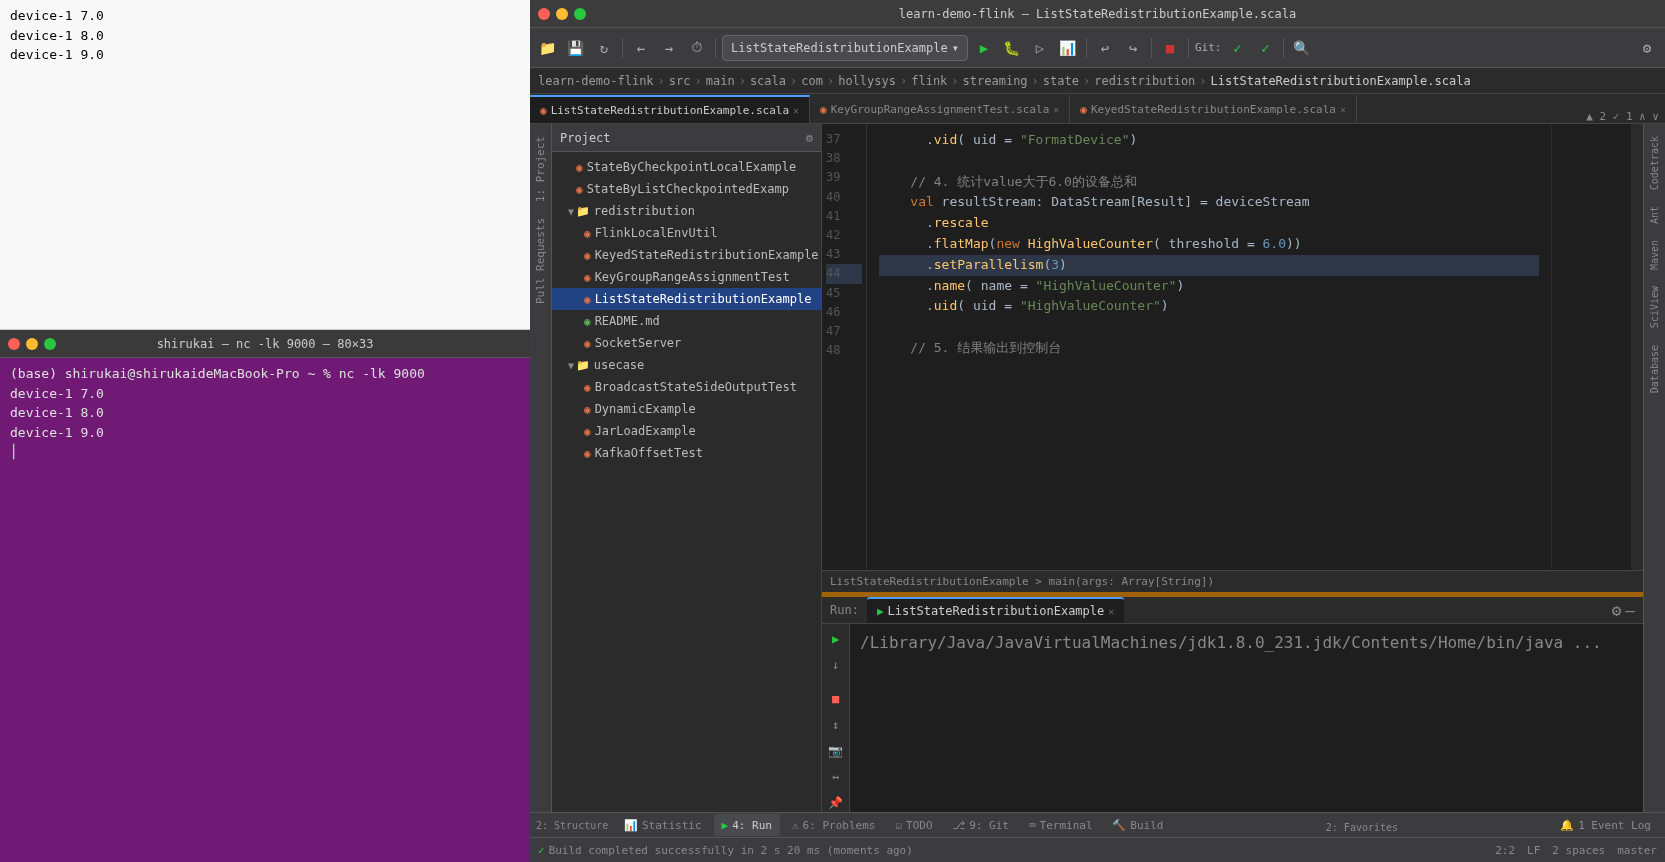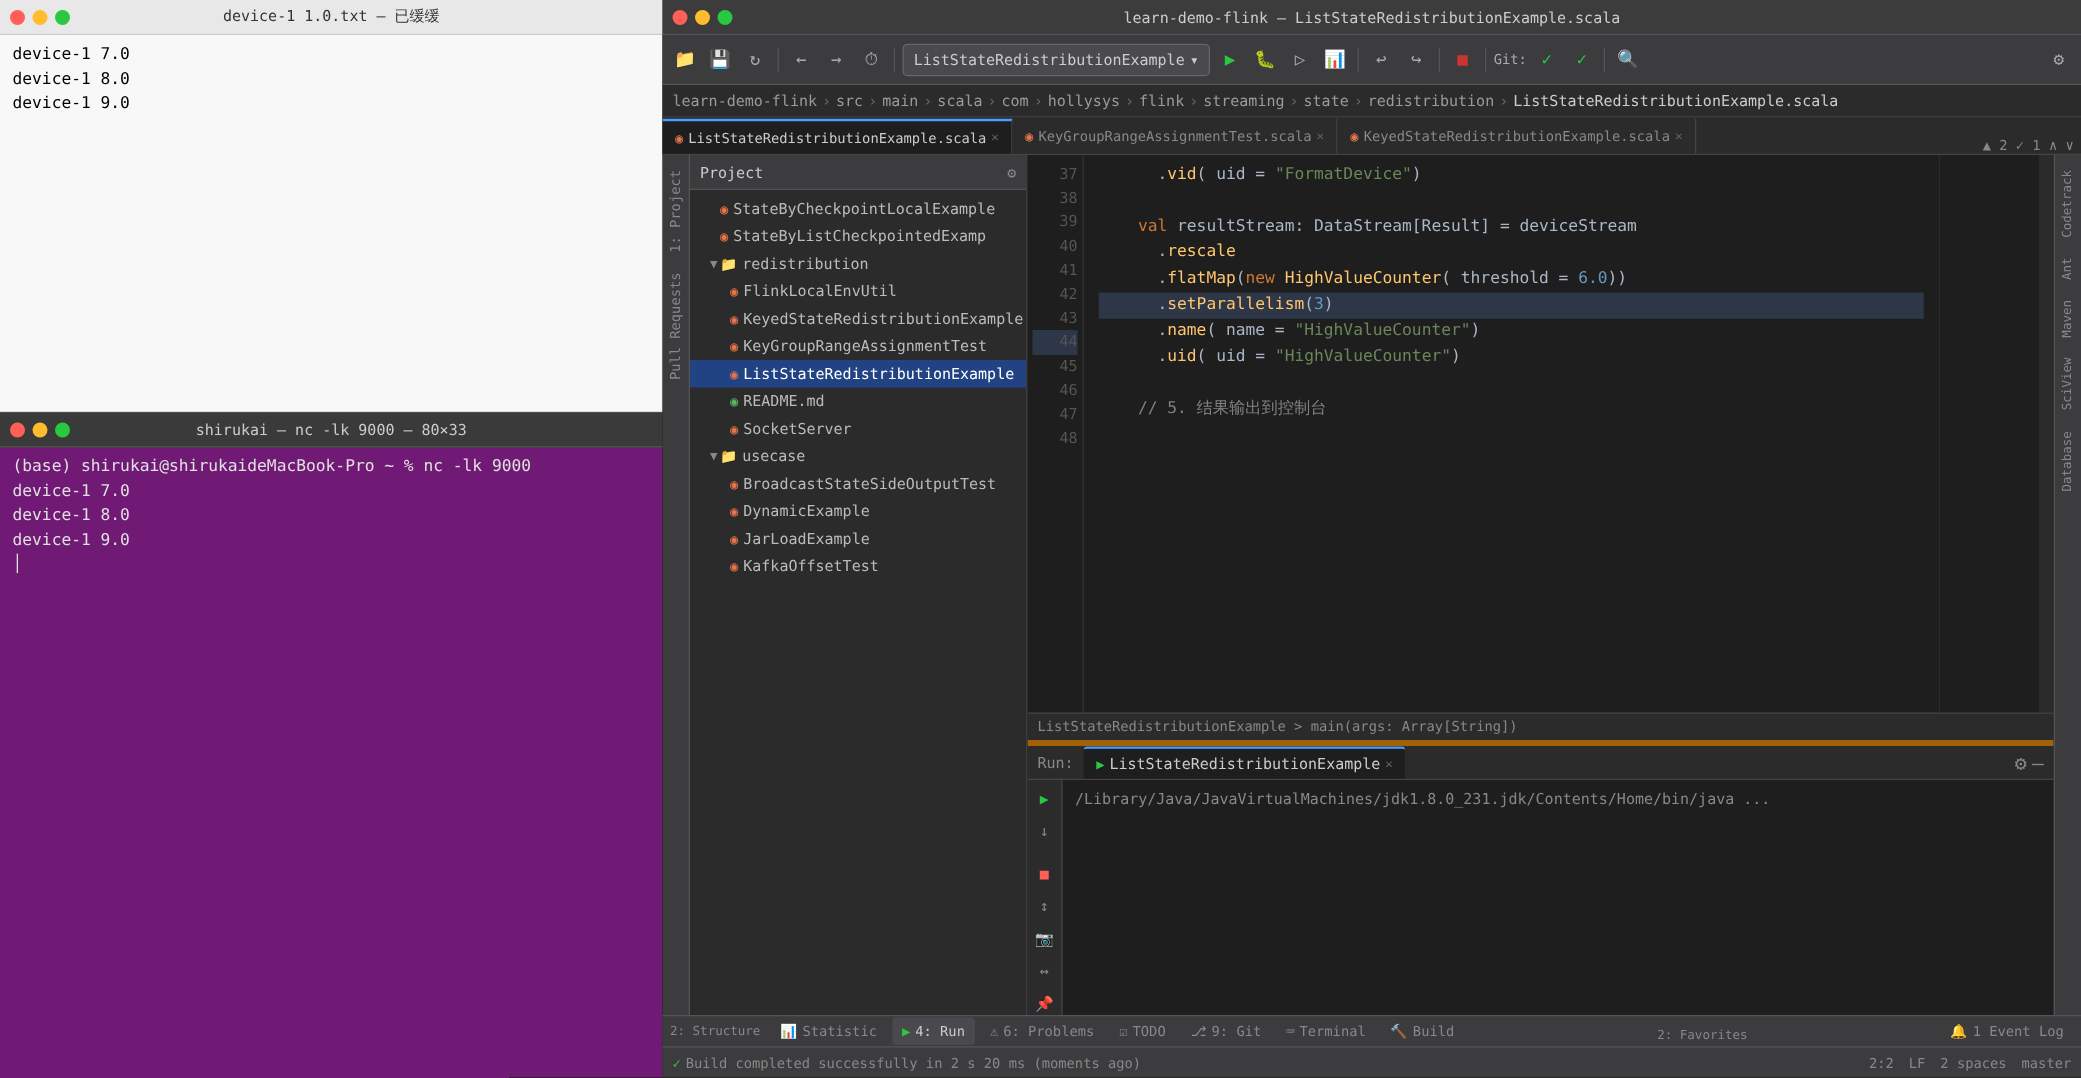--- a/index.html
+++ b/index.html
@@ -310,21 +310,20 @@
       overflow: hidden;
       display: flex;
     }
 
     .line-numbers {
       width: 45px;
       background: #1e1e1e;
       padding: 6px 4px;
       font-size: 12px;
       color: #555;
-      text-align: right;
       font-family: 'Menlo', monospace;
       line-height: 1.6;
       border-right: 1px solid #333;
       user-select: none;
     }
 
     .code-content {
       flex: 1;
       padding: 6px 12px;
       font-size: 13px;
@@ -418,21 +417,21 @@
       cursor: pointer;
       border-radius: 3px;
     }
 
     .run-btn.green { color: #28c840; }
     .run-btn.red { color: #ff5f57; }
 
     .run-output {
       flex: 1;
       padding: 6px 10px;
-      font-size: 12px;
+      font-size: 16px;
       font-family: 'Menlo', monospace;
       color: #a9b7c6;
       overflow-y: auto;
     }
 
     .run-output-line { line-height: 1.6; }
 
     
     .status-bar {
       height: 25px;
@@ -498,26 +497,20 @@
       border-left: 1px solid #333;
       opacity: 0.6;
     }
   </style>
 </head>
 <body>
 
 <div class="left-panel">
 
   <div class="terminal-top">
-    <div class="terminal-titlebar">
-      <div class="traffic-light tl-close"></div>
-      <div class="traffic-light tl-min"></div>
-      <div class="traffic-light tl-max"></div>
-      <span class="titlebar-text">device-1 1.0.txt — 已缓缓</span>
-    </div>
     <div class="terminal-content">
       <div class="code-line">device-1 7.0</div>
       <div class="code-line">device-1 8.0</div>
       <div class="code-line">device-1 9.0</div>
     </div>
   </div>
 
   <div class="terminal-bottom">
     <div class="terminal-titlebar">
       <div class="traffic-light tl-close"></div>
@@ -725,20 +718,21 @@
             <div>43</div>
             <div style="background:#2d3748;width:100%;">44</div>
             <div>45</div>
             <div>46</div>
             <div>47</div>
             <div>48</div>
           </div>
           <div class="code-content">
             <div class="code-line">      .<span class="method">vid</span>( uid = <span class="str">"FormatDevice"</span>)</div>
             <div class="code-line">&nbsp;</div>
+            <div class="code-line">    <span class="comment">// 4. 统计value大于6.0的设备总和</span></div>
             <div class="code-line">    <span class="kw">val</span> resultStream: DataStream[Result] = deviceStream</div>
             <div class="code-line">      .<span class="method">rescale</span></div>
             <div class="code-line">      .<span class="method">flatMap</span>(<span class="kw">new</span> <span class="cls">HighValueCounter</span>( threshold = <span class="num">6.0</span>))</div>
             <div class="code-line highlighted-line">      .<span class="method">setParallelism</span>(<span class="num">3</span>)</div>
             <div class="code-line">      .<span class="method">name</span>( name = <span class="str">"HighValueCounter"</span>)</div>
             <div class="code-line">      .<span class="method">uid</span>( uid = <span class="str">"HighValueCounter"</span>)</div>
             <div class="code-line">&nbsp;</div>
             <div class="code-line">    <span class="comment">// 5. 结果输出到控制台</span></div>
           </div>
           <div class="minimap"></div>

